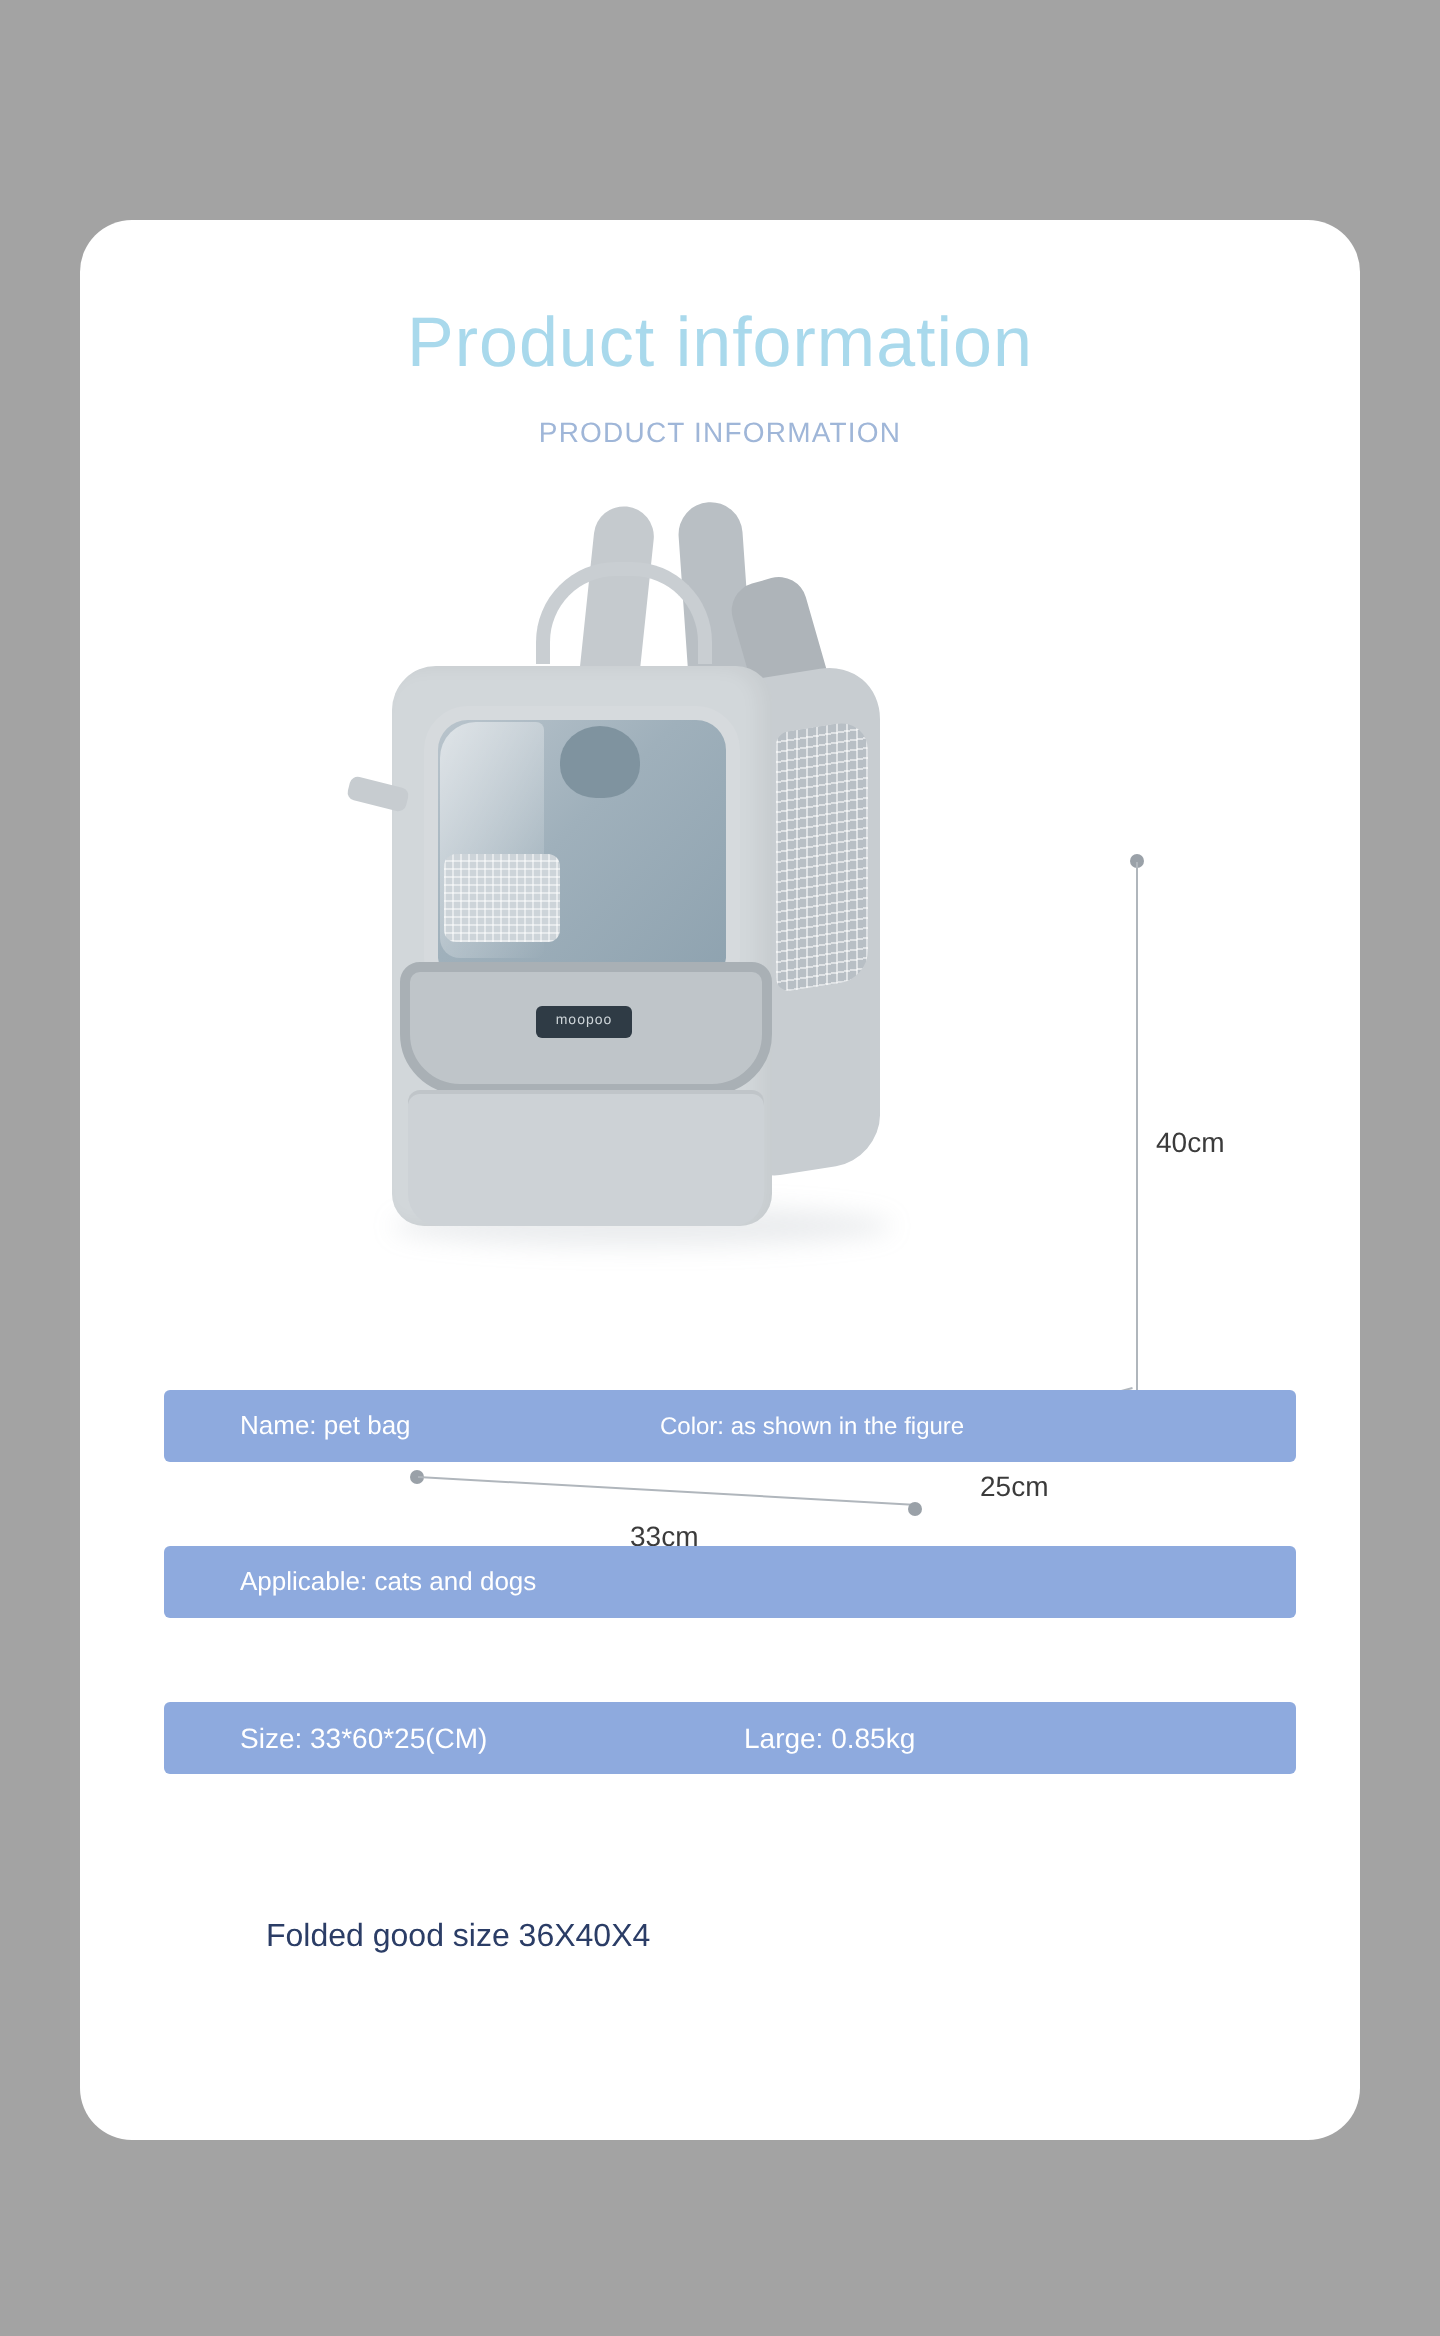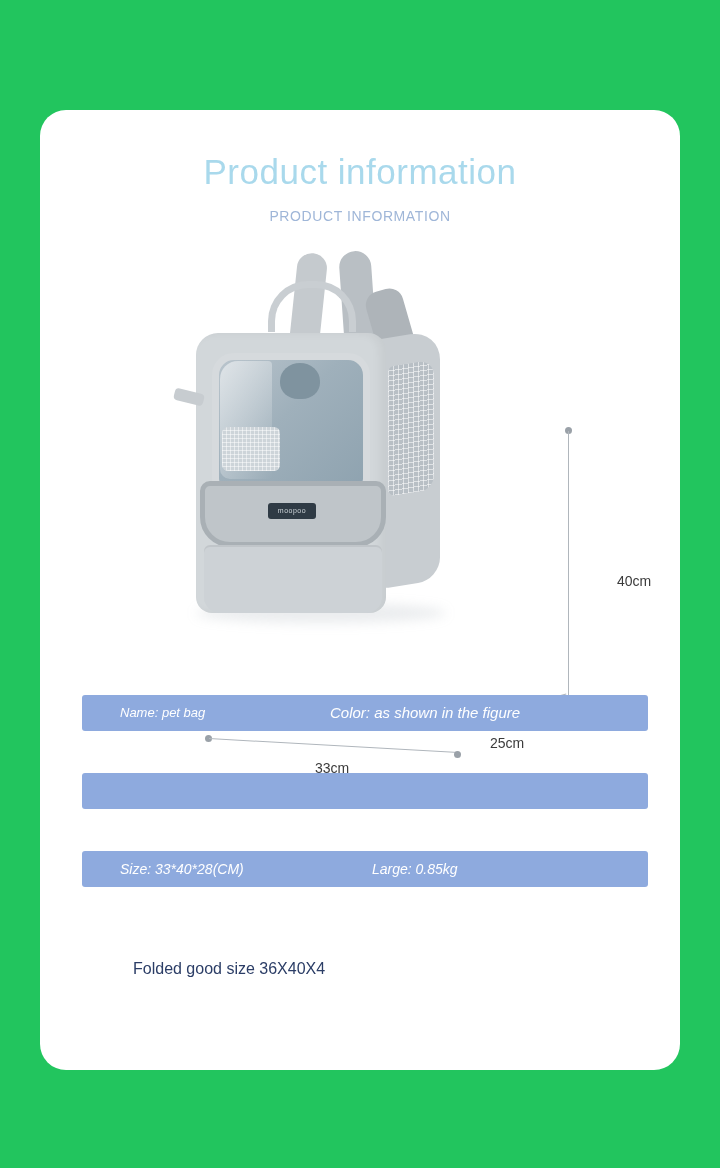--- a/index.html
+++ b/index.html
@@ -10,21 +10,21 @@
     width: 720px;
     height: 1168px;
     background: #d8e4f5;
     font-family: "Liberation Sans", sans-serif;
     overflow: hidden;
   }
   .page {
     position: relative;
     width: 720px;
     height: 1168px;
-    background: #22c55e;
+    background: #a3a3a3;
   }
   .card {
     position: absolute;
     left: 40px;
     top: 110px;
     width: 640px;
     height: 960px;
     background: #ffffff;
     border-radius: 26px;
   }
@@ -226,42 +226,41 @@
     top: 585px;
     width: 566px;
   }
   .spec-row {
     position: relative;
     height: 36px;
     background: #8eaade;
     border-radius: 3px;
     margin-bottom: 42px;
     color: #ffffff;
-    font-style: italic;
   }
   .spec-row .c1 {
     position: absolute;
     left: 38px;
     top: 0;
     height: 36px;
     line-height: 36px;
     font-size: 13px;
     white-space: nowrap;
   }
   .spec-row .c2 {
     position: absolute;
     left: 248px;
     top: 0;
     height: 36px;
     line-height: 36px;
     font-size: 13px;
     white-space: nowrap;
   }
   .spec-row.r1 .c1 { font-size: 13px; }
-  .spec-row.r1 .c2 { font-size: 15px; left: 248px; }
+  .spec-row.r1 .c2 { font-size: 12px; left: 248px; }
   .spec-row.r3 .c1 { font-size: 14px; }
   .spec-row.r3 .c2 { font-size: 14px; left: 290px; }
   .spec-row.r2 .c2 { left: 290px; }
 
   .note {
     position: absolute;
     left: 50px;
     font-size: 16px;
     color: #2b3d66;
   }
@@ -293,41 +292,42 @@
         <div class="mesh-small"></div>
         <div class="flap"></div>
         <div class="logo-tag">moopoo</div>
         <div class="pocket"></div>
         <div class="shoulder-strip"></div>
       </div>
 
       <div class="dot" style="left:525px; top:192px;"></div>
       <div class="dim-line" style="left:528px; top:196px; width:1px; height:290px;"></div>
       <div class="dot" style="left:525px; top:482px;"></div>
-      <div class="dim-label" style="left:538px; top:338px;margin-left:39px;">40cm</div>
+      <div class="dim-label" style="left:538px; top:328px;">40cm</div>
 
       <div class="dot" style="left:165px; top:500px;"></div>
       <div class="dim-line" style="left:169px; top:503px; width:250px; height:1px; transform:rotate(3.2deg); transform-origin:left center;"></div>
       <div class="dot" style="left:414px; top:516px;"></div>
       <div class="dim-label" style="left:275px; top:525px;">33cm</div>
 
       <div class="dim-line" style="left:420px; top:487px; width:110px; height:1px; transform:rotate(-15deg); transform-origin:left center;"></div>
       <div class="dot" style="left:522px; top:478px;"></div>
       <div class="dim-label" style="left:450px; top:500px;">25cm</div>
     </div>
 
     <div class="specs">
       <div class="spec-row r1">
         <span class="c1">Name: pet bag</span>
         <span class="c2">Color: as shown in the figure</span>
       </div>
       <div class="spec-row r2">
+        <span class="c1">Applicable: cats and dogs</span>
       </div>
       <div class="spec-row r3">
-        <span class="c1">Size: 33*40*28(CM)</span>
+        <span class="c1">Size: 33*60*25(CM)</span>
         <span class="c2">Large: 0.85kg</span>
       </div>
     </div>
 
     <div class="note n1">Folded good size 36X40X4</div>
 
   </div>
 </div>
 
 </body></html>

